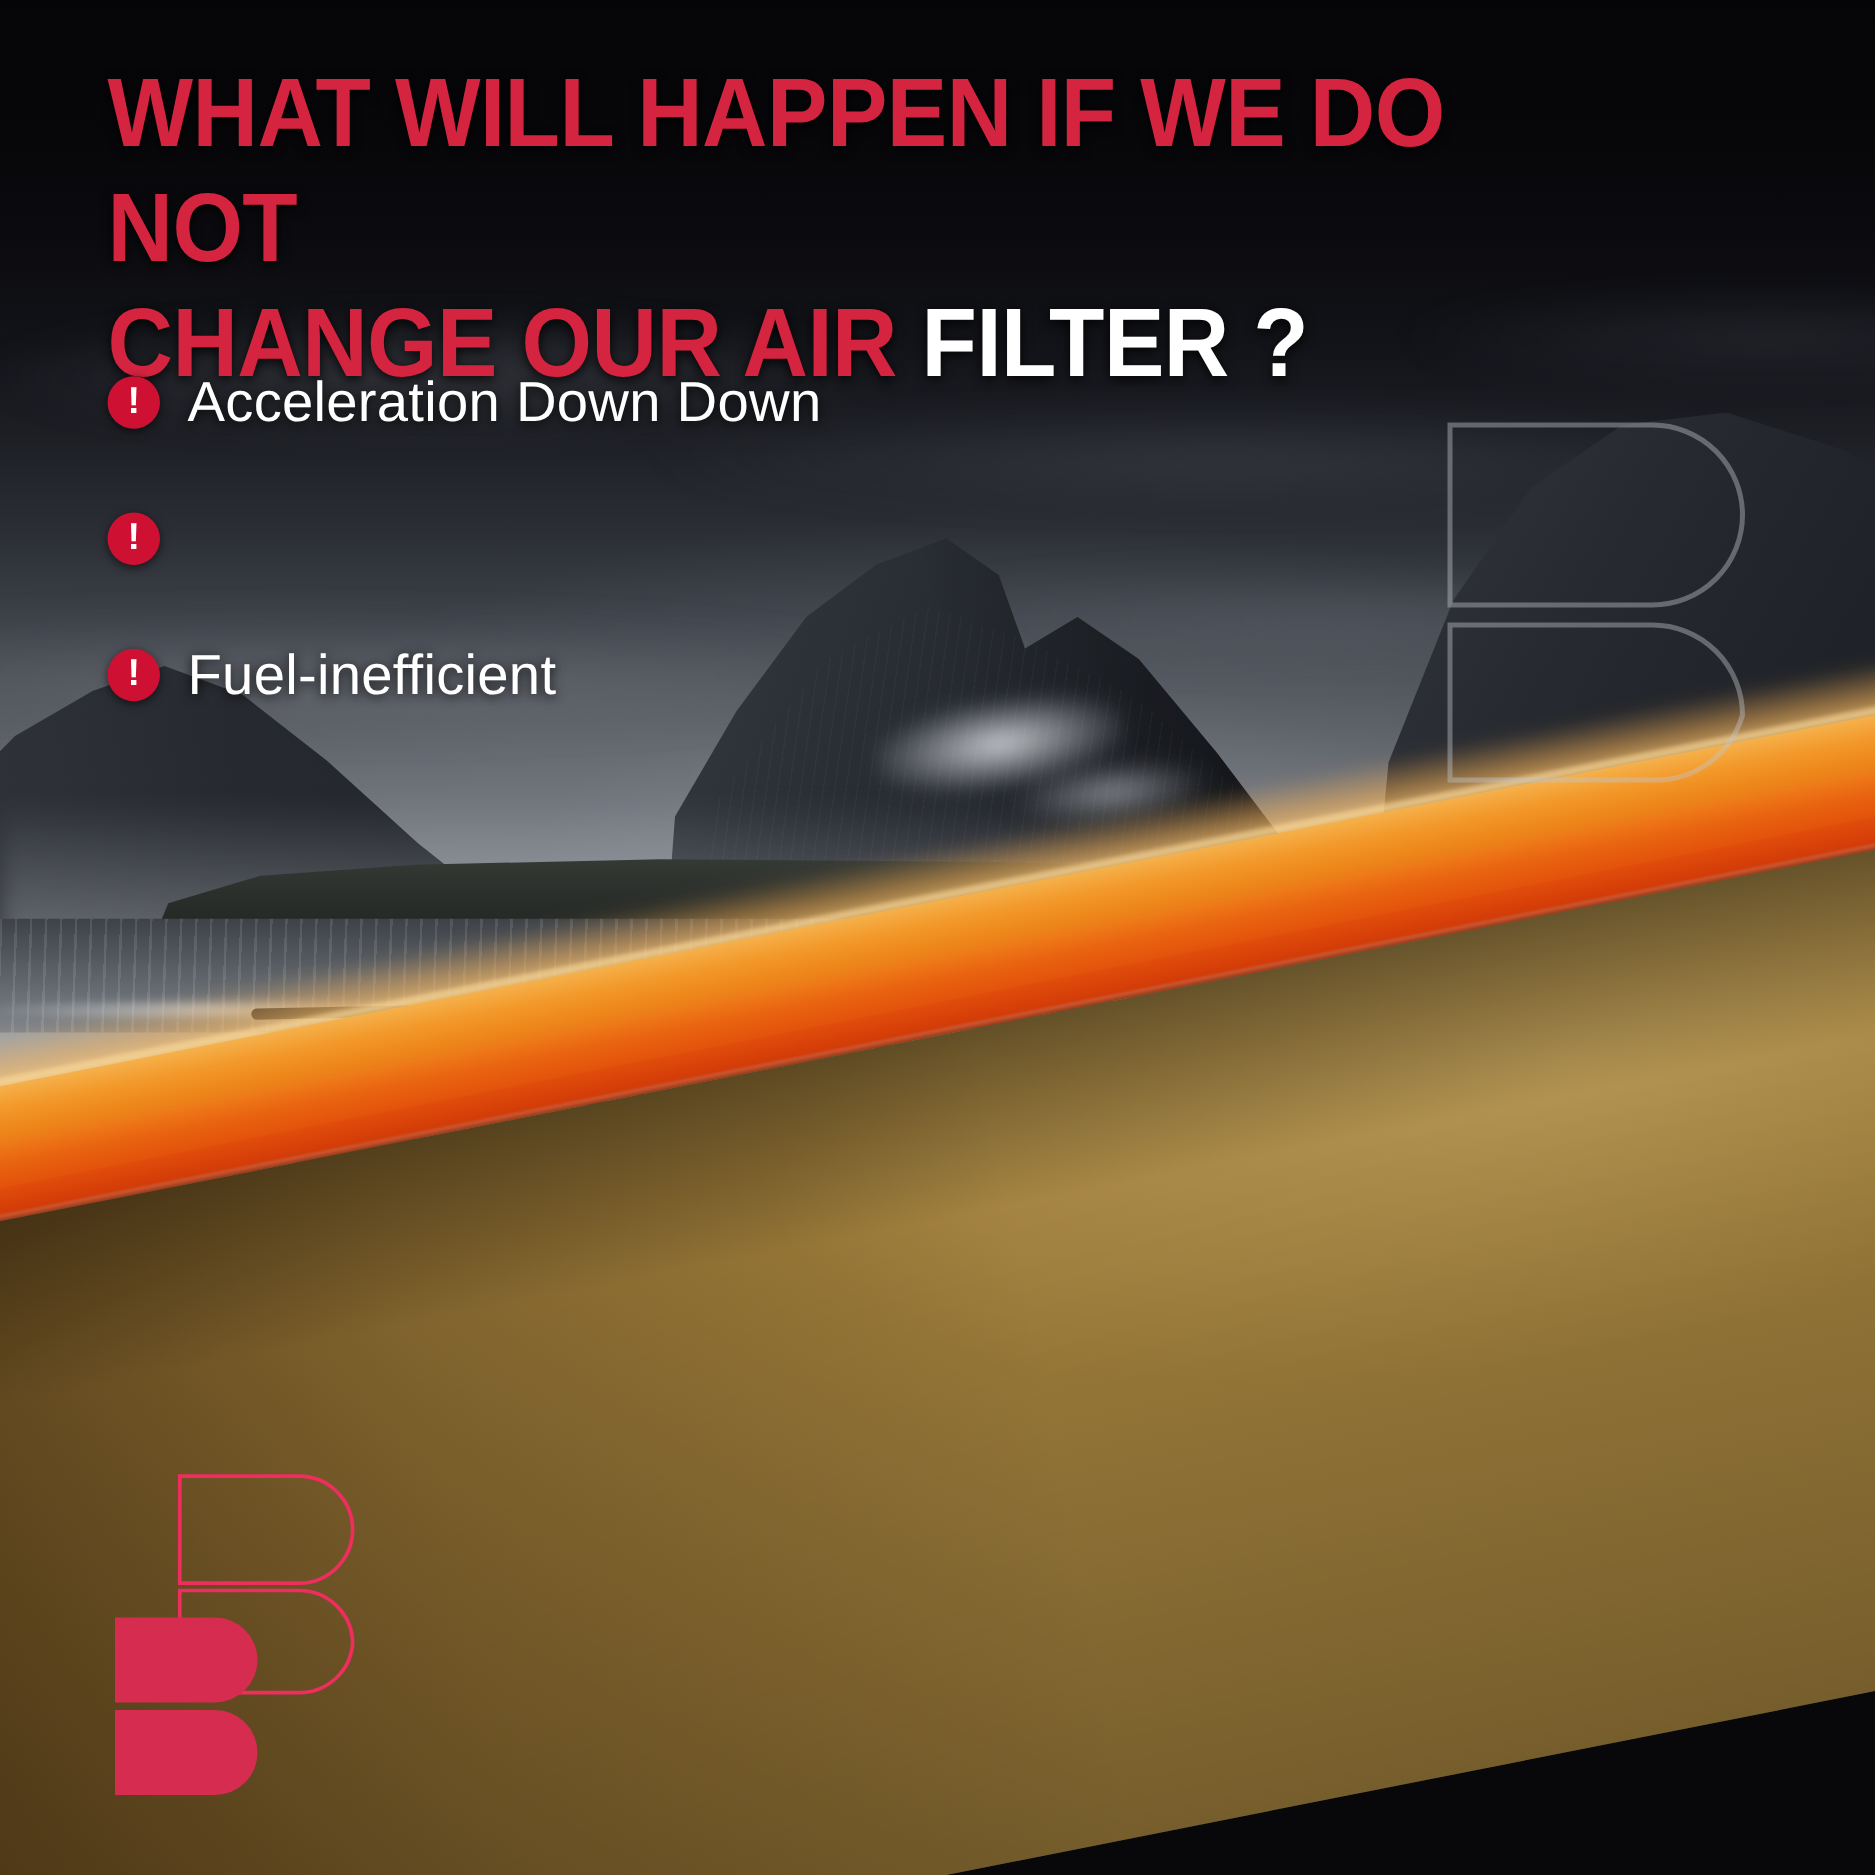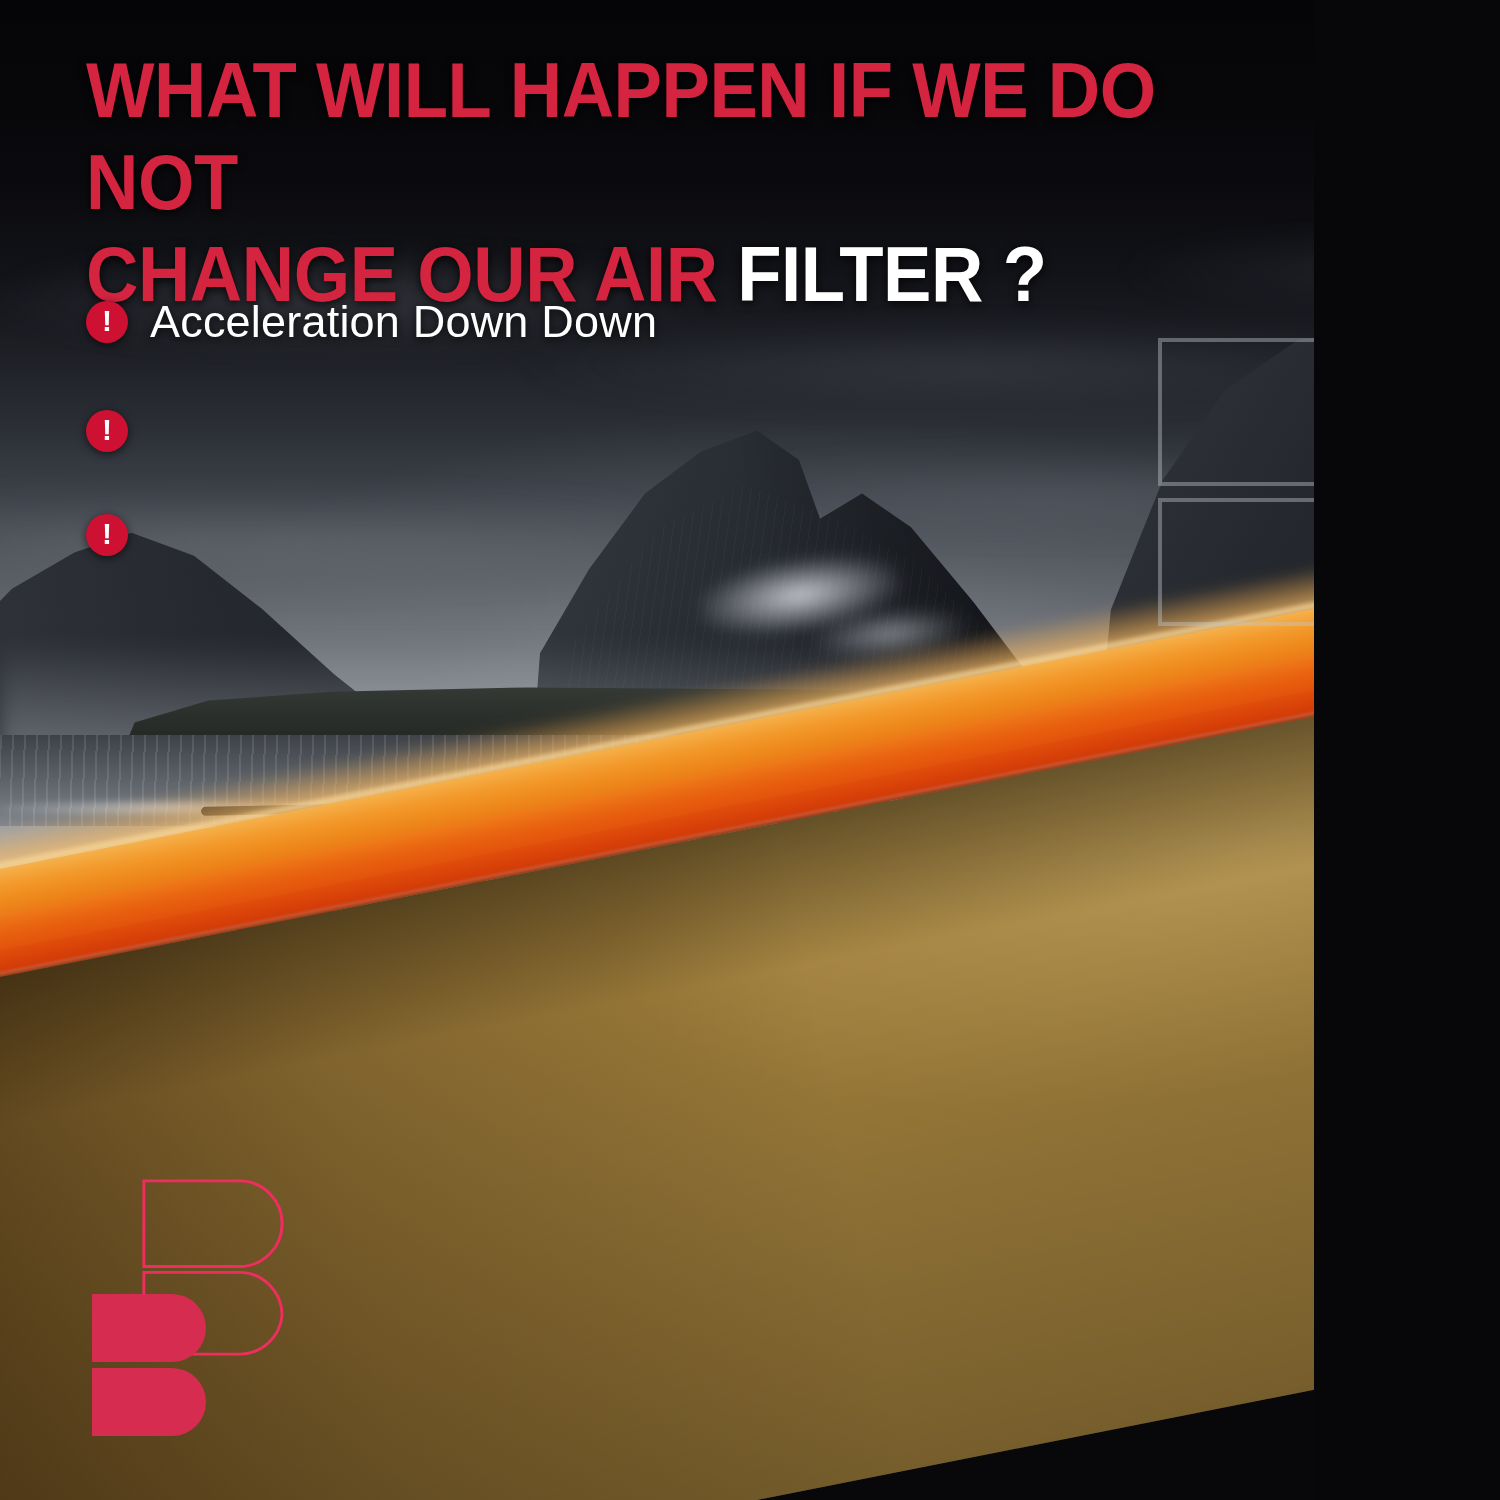--- a/index.html
+++ b/index.html
@@ -1,21 +1,21 @@
 <!DOCTYPE html>
 <html><head>
 <meta charset="utf-8">
 <style>
   * { margin:0; padding:0; box-sizing:border-box; }
   html,body { width:1500px; height:1500px; overflow:hidden; background:#07070a; }
   body { font-family:"Liberation Sans", sans-serif; }
 
   #poster {
     position:relative;
-    width:1314px; height:1500px;
+    width:1500px; height:1500px;
     overflow:hidden;
     background:#08080b;
   }
 
   
   .sky {
     position:absolute; left:0; top:0; width:1500px; height:760px;
     background:
       radial-gradient(ellipse 900px 400px at 54% 95%, rgba(150,155,165,.50) 0%, rgba(120,125,135,.22) 45%, rgba(0,0,0,0) 78%),
       radial-gradient(ellipse 1200px 330px at 20% 100%, rgba(128,133,143,.38) 0%, rgba(0,0,0,0) 72%),
@@ -618,16 +618,17 @@
     </div>
     <div class="bullet">
       <div class="badge">
         <span>!</span>
       </div>
     </div>
     <div class="bullet">
       <div class="badge">
         <span>!</span>
       </div>
+      <div class="btext">Fuel-inefficient</div>
     </div>
   </div>
 
 </div>
 
 </body></html>

